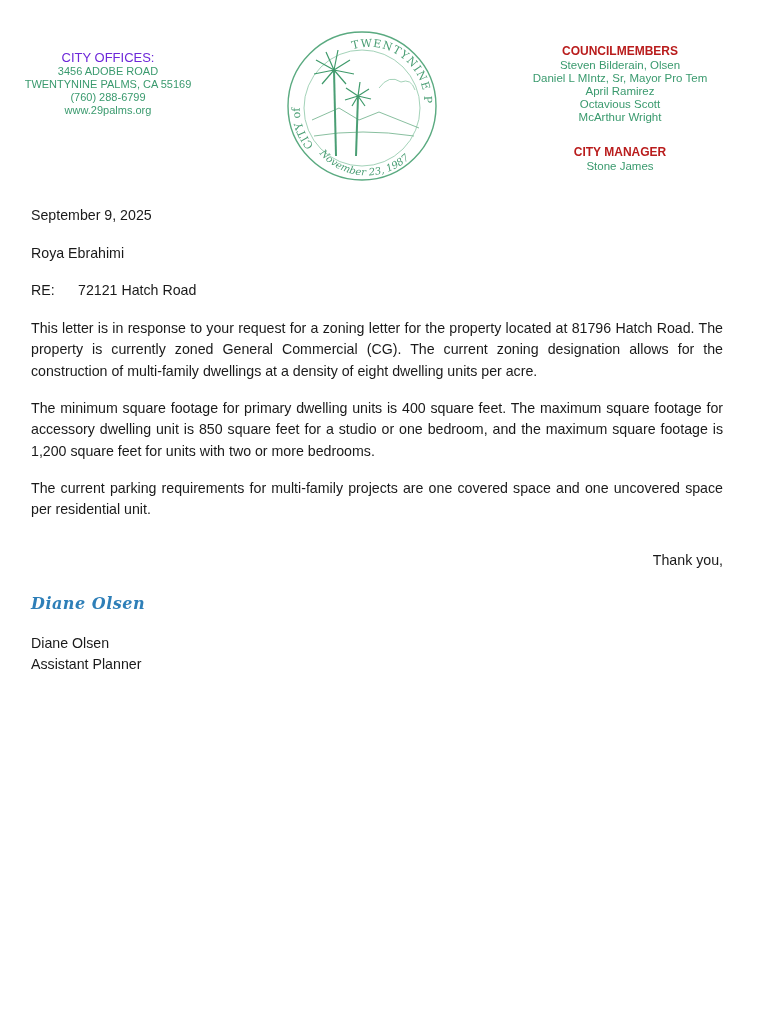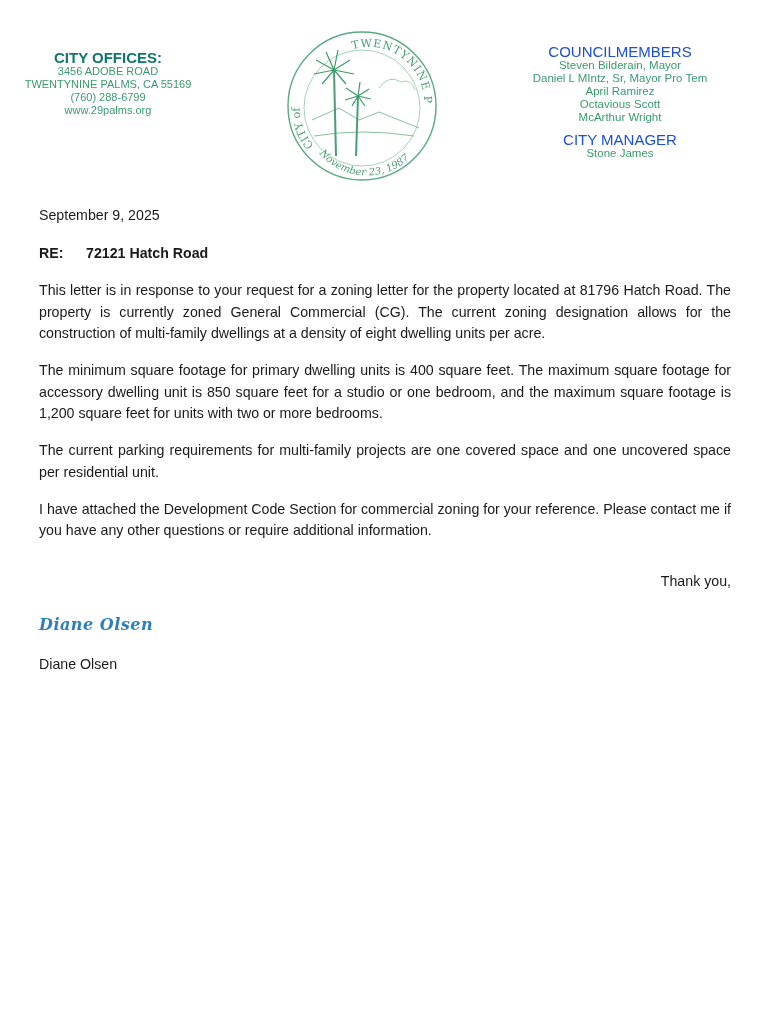--- a/index.html
+++ b/index.html
@@ -1,28 +1,28 @@
 <!DOCTYPE html>
 <html><head>
 <meta charset="utf-8">
 <style>
   html, body { margin: 0; padding: 0; background: #ffffff; }
   body { width: 769px; height: 1021px; position: relative; overflow: hidden; font-family: "Liberation Sans", sans-serif; color: #222; }
   .hdr-left { position: absolute; left: 8px; top: 50px; width: 200px; text-align: center; color: #3a9a6e; font-size: 11px; line-height: 13px; font-family: "Liberation Sans", sans-serif; }
-  .hdr-left .title { font-weight: bold; font-size: 15px; line-height: 15px; color: #0f766e; }
+  .hdr-left .title { font-weight: normal; font-size: 13px; line-height: 15px; color: #6d28d9; }
   .hdr-left .l { display: block; }
   .hdr-right { position: absolute; left: 510px; top: 44px; width: 220px; text-align: center; color: #3a9a6e; font-size: 11.5px; line-height: 13px; }
-  .hdr-right .title { font-weight: normal; font-size: 15px; line-height: 15px; color: #1d4ed8; }
+  .hdr-right .title { font-weight: bold; font-size: 12px; line-height: 15px; color: #b91c1c; }
   .hdr-right .l { display: block; }
-  .mgr { margin-top: 8px; }
+  .mgr { margin-top: 21px; }
   .seal { position: absolute; left: 284px; top: 28px; width: 156px; height: 156px; }
-  .letter { position: absolute; left: 39px; top: 205px; width: 692px; font-family: "Liberation Sans", sans-serif; font-size: 14.2px; line-height: 21.5px; color: #1a1a1a; }
+  .letter { position: absolute; left: 31px; top: 205px; width: 692px; font-family: "Liberation Sans", sans-serif; font-size: 14.2px; line-height: 21.5px; color: #1a1a1a; }
   .blk { margin: 0 0 16px 0; }
   .line { display: block; }
-  .re { display: flex; font-weight: bold; }
+  .re { display: flex; }
   .re .lbl { width: 47px; }
   .p { text-align: justify; margin: 0 0 15.5px 0; }
   .sig { font-family: "DejaVu Serif", serif; font-style: italic; font-weight: bold; color: #2e7fb8; font-size: 16px; margin: 22px 0 18px 0; letter-spacing: 0.5px; }
   .thanks { margin-top: 29px; text-align: right; }
 </style>
 </head>
 <body>
 
 <div class="hdr-left">
   <span class="l title">CITY OFFICES:</span>
@@ -57,46 +57,47 @@
     <line x1="74" y1="68" x2="72" y2="128" stroke="#4a9e74" stroke-width="2"></line>
     <g stroke="#3f9a6b" stroke-width="1.2" fill="none">
       <path d="M50 42 l-18 -10 M50 42 l-20 4 M50 42 l-12 14 M50 42 l4 -20 M50 42 l16 -10 M50 42 l20 4 M50 42 l12 14 M50 42 l-8 -18"></path>
       <path d="M74 68 l-12 -8 M74 68 l-13 4 M74 68 l-6 10 M74 68 l2 -14 M74 68 l11 -7 M74 68 l13 3 M74 68 l7 10"></path>
     </g>
   </svg>
 </div>
 
 <div class="hdr-right">
   <span class="l title">COUNCILMEMBERS</span>
-  <span class="l">Steven Bilderain, Mayor</span>
+  <span class="l">Steven Bilderain, Olsen</span>
   <span class="l">Daniel L MIntz, Sr, Mayor Pro Tem</span>
   <span class="l">April Ramirez</span>
   <span class="l">Octavious Scott</span>
   <span class="l">McArthur Wright</span>
   <div class="mgr">
     <span class="l title">CITY MANAGER</span>
     <span class="l">Stone James</span>
   </div>
 </div>
 
 <div class="letter">
   <div class="blk">September 9, 2025</div>
 
   <div class="blk">
+    <span class="line">Roya Ebrahimi</span>
   </div>
 
   <div class="blk">
     <div class="re">
       <span class="lbl">RE:</span>
       <span>72121 Hatch Road</span>
     </div>
   </div>
 
 
   <p class="p">This letter is in response to your request for a zoning letter for the property located at 81796 Hatch Road.   The property is currently zoned General Commercial (CG). The current zoning designation allows for the construction of multi-family dwellings at a density of eight dwelling units per acre.</p>
   <p class="p">The minimum square footage for primary dwelling units is 400 square feet.  The maximum square footage for accessory dwelling unit is 850 square feet for a studio or one bedroom, and the maximum square footage is 1,200 square feet for units with two or more bedrooms.</p>
   <p class="p">The current parking requirements for multi-family projects are one covered space and one uncovered space per residential unit.</p>
-  <p class="p">I have attached the Development Code Section for commercial zoning for your reference.  Please contact me if you have any other questions or require additional information.</p>
 
   <div class="thanks">Thank you,</div>
   <div class="sig">Diane Olsen</div>
   <span class="line">Diane Olsen</span>
+  <span class="line">Assistant Planner</span>
 </div>
 
 </body></html>

